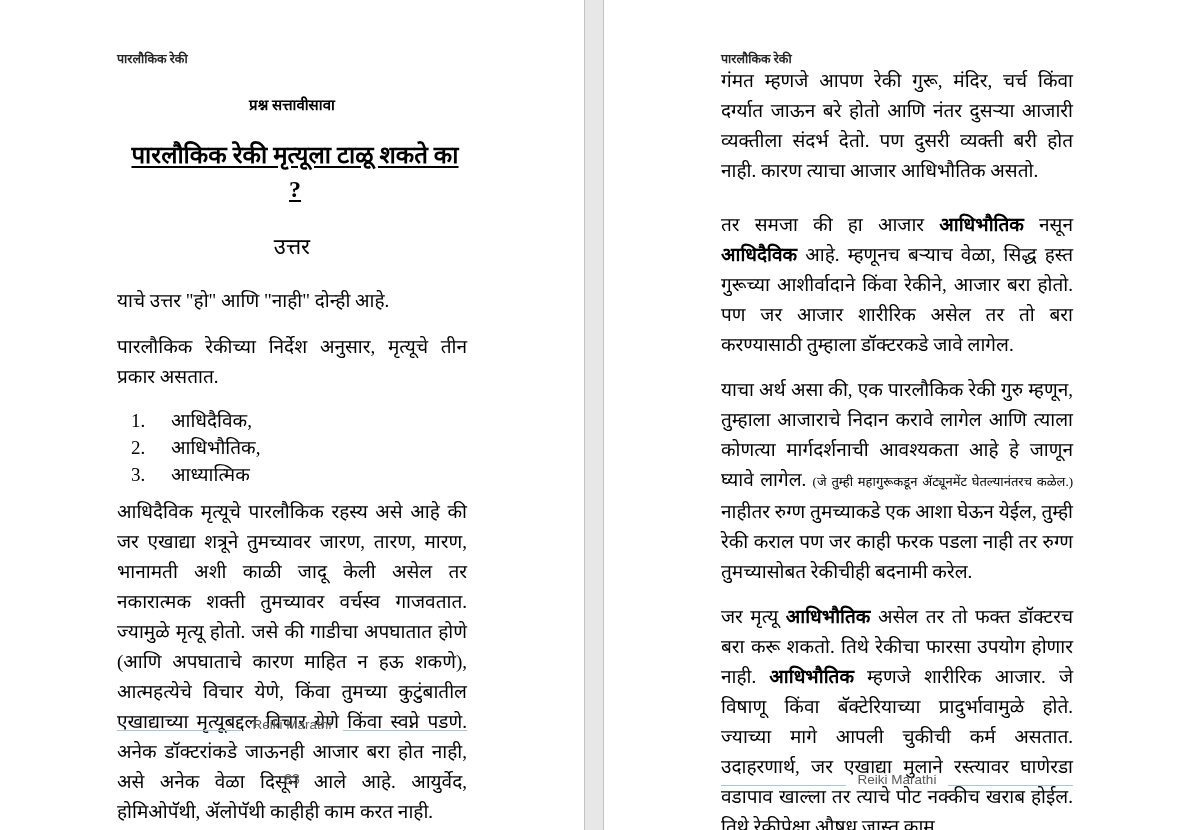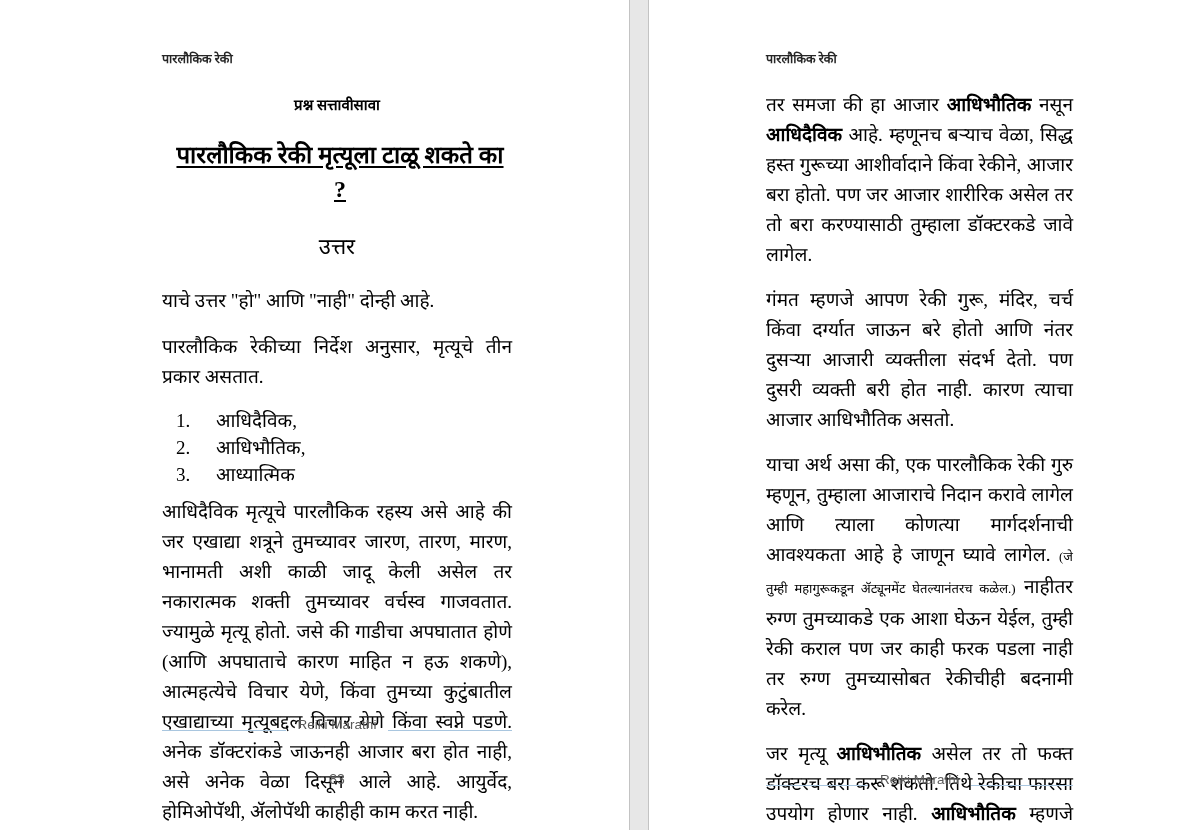--- a/index.html
+++ b/index.html
@@ -5,21 +5,21 @@
   * { box-sizing: border-box; }
   html, body {
     margin: 0; padding: 0;
     width: 1187px; height: 830px;
     background: #ffffff;
     overflow: hidden;
     font-family: "Liberation Serif", "DejaVu Serif", serif;
   }
   .spread {
     display: flex;
-    width: 1187px; height: 734px; padding-left: 45px;
+    width: 1187px; height: 734px;
   }
   .page {
     position: relative;
     background: #ffffff;
     height: 830px;
     overflow: hidden;
     color: #000000;
   }
   .page--left { width: 584px; }
   .page--right { flex: 1; }
@@ -161,23 +161,23 @@
       <div class="footer-page-number">83</div>
     </div>
   </section>
 
   <div class="page-gap"></div>
 
   <section class="page page--right">
     <div class="page-inner--right">
       <div class="running-header">पारलौकिक रेकी</div>
 
+      <p class="body-para">गंमत म्हणजे आपण रेकी गुरू, मंदिर, चर्च किंवा दर्ग्यात जाऊन बरे होतो आणि नंतर दुसऱ्या आजारी व्यक्तीला संदर्भ देतो. पण दुसरी व्यक्ती बरी होत नाही. कारण त्याचा आजार आधिभौतिक असतो.</p>
+
       <p class="body-para body-para--flow-first"><span>तर समजा की हा आजार </span><b>आधिभौतिक</b><span> नसून </span><b>आधिदैविक</b><span> आहे. म्हणूनच बऱ्याच वेळा, सिद्ध हस्त गुरूच्या आशीर्वादाने किंवा रेकीने, आजार बरा होतो. पण जर आजार शारीरिक असेल तर तो बरा करण्यासाठी तुम्हाला डॉक्टरकडे जावे लागेल.</span></p>
-
-      <p class="body-para">गंमत म्हणजे आपण रेकी गुरू, मंदिर, चर्च किंवा दर्ग्यात जाऊन बरे होतो आणि नंतर दुसऱ्या आजारी व्यक्तीला संदर्भ देतो. पण दुसरी व्यक्ती बरी होत नाही. कारण त्याचा आजार आधिभौतिक असतो.</p>
 
       <p class="body-para"><span>याचा अर्थ असा की, एक पारलौकिक रेकी गुरु म्हणून, तुम्हाला आजाराचे निदान करावे लागेल आणि त्याला कोणत्या मार्गदर्शनाची आवश्यकता आहे हे जाणून घ्यावे लागेल. </span><span class="small-inline">(जे तुम्ही महागुरूकडून ॲट्यूनमेंट घेतल्यानंतरच कळेल.)</span><span> नाहीतर रुग्ण तुमच्याकडे एक आशा घेऊन येईल, तुम्ही रेकी कराल पण जर काही फरक पडला नाही तर रुग्ण तुमच्यासोबत रेकीचीही बदनामी करेल.</span></p>
 
       <p class="body-para"><span>जर मृत्यू </span><b>आधिभौतिक</b><span> असेल तर तो फक्त डॉक्टरच बरा करू शकतो. तिथे रेकीचा फारसा उपयोग होणार नाही. </span><b>आधिभौतिक</b><span> म्हणजे शारीरिक आजार. जे विषाणू किंवा बॅक्टेरियाच्या प्रादुर्भावामुळे होते. ज्याच्या मागे आपली चुकीची कर्म असतात. उदाहरणार्थ, जर एखाद्या मुलाने रस्त्यावर घाणेरडा वडापाव खाल्ला तर त्याचे पोट नक्कीच खराब होईल. तिथे रेकीपेक्षा औषध जास्त काम</span></p>
     </div>
 
     <div class="page-footer page-footer--right">
       <div class="footer-row">
         <span class="footer-rule"></span>
         <span class="footer-title">Reiki Marathi</span>

